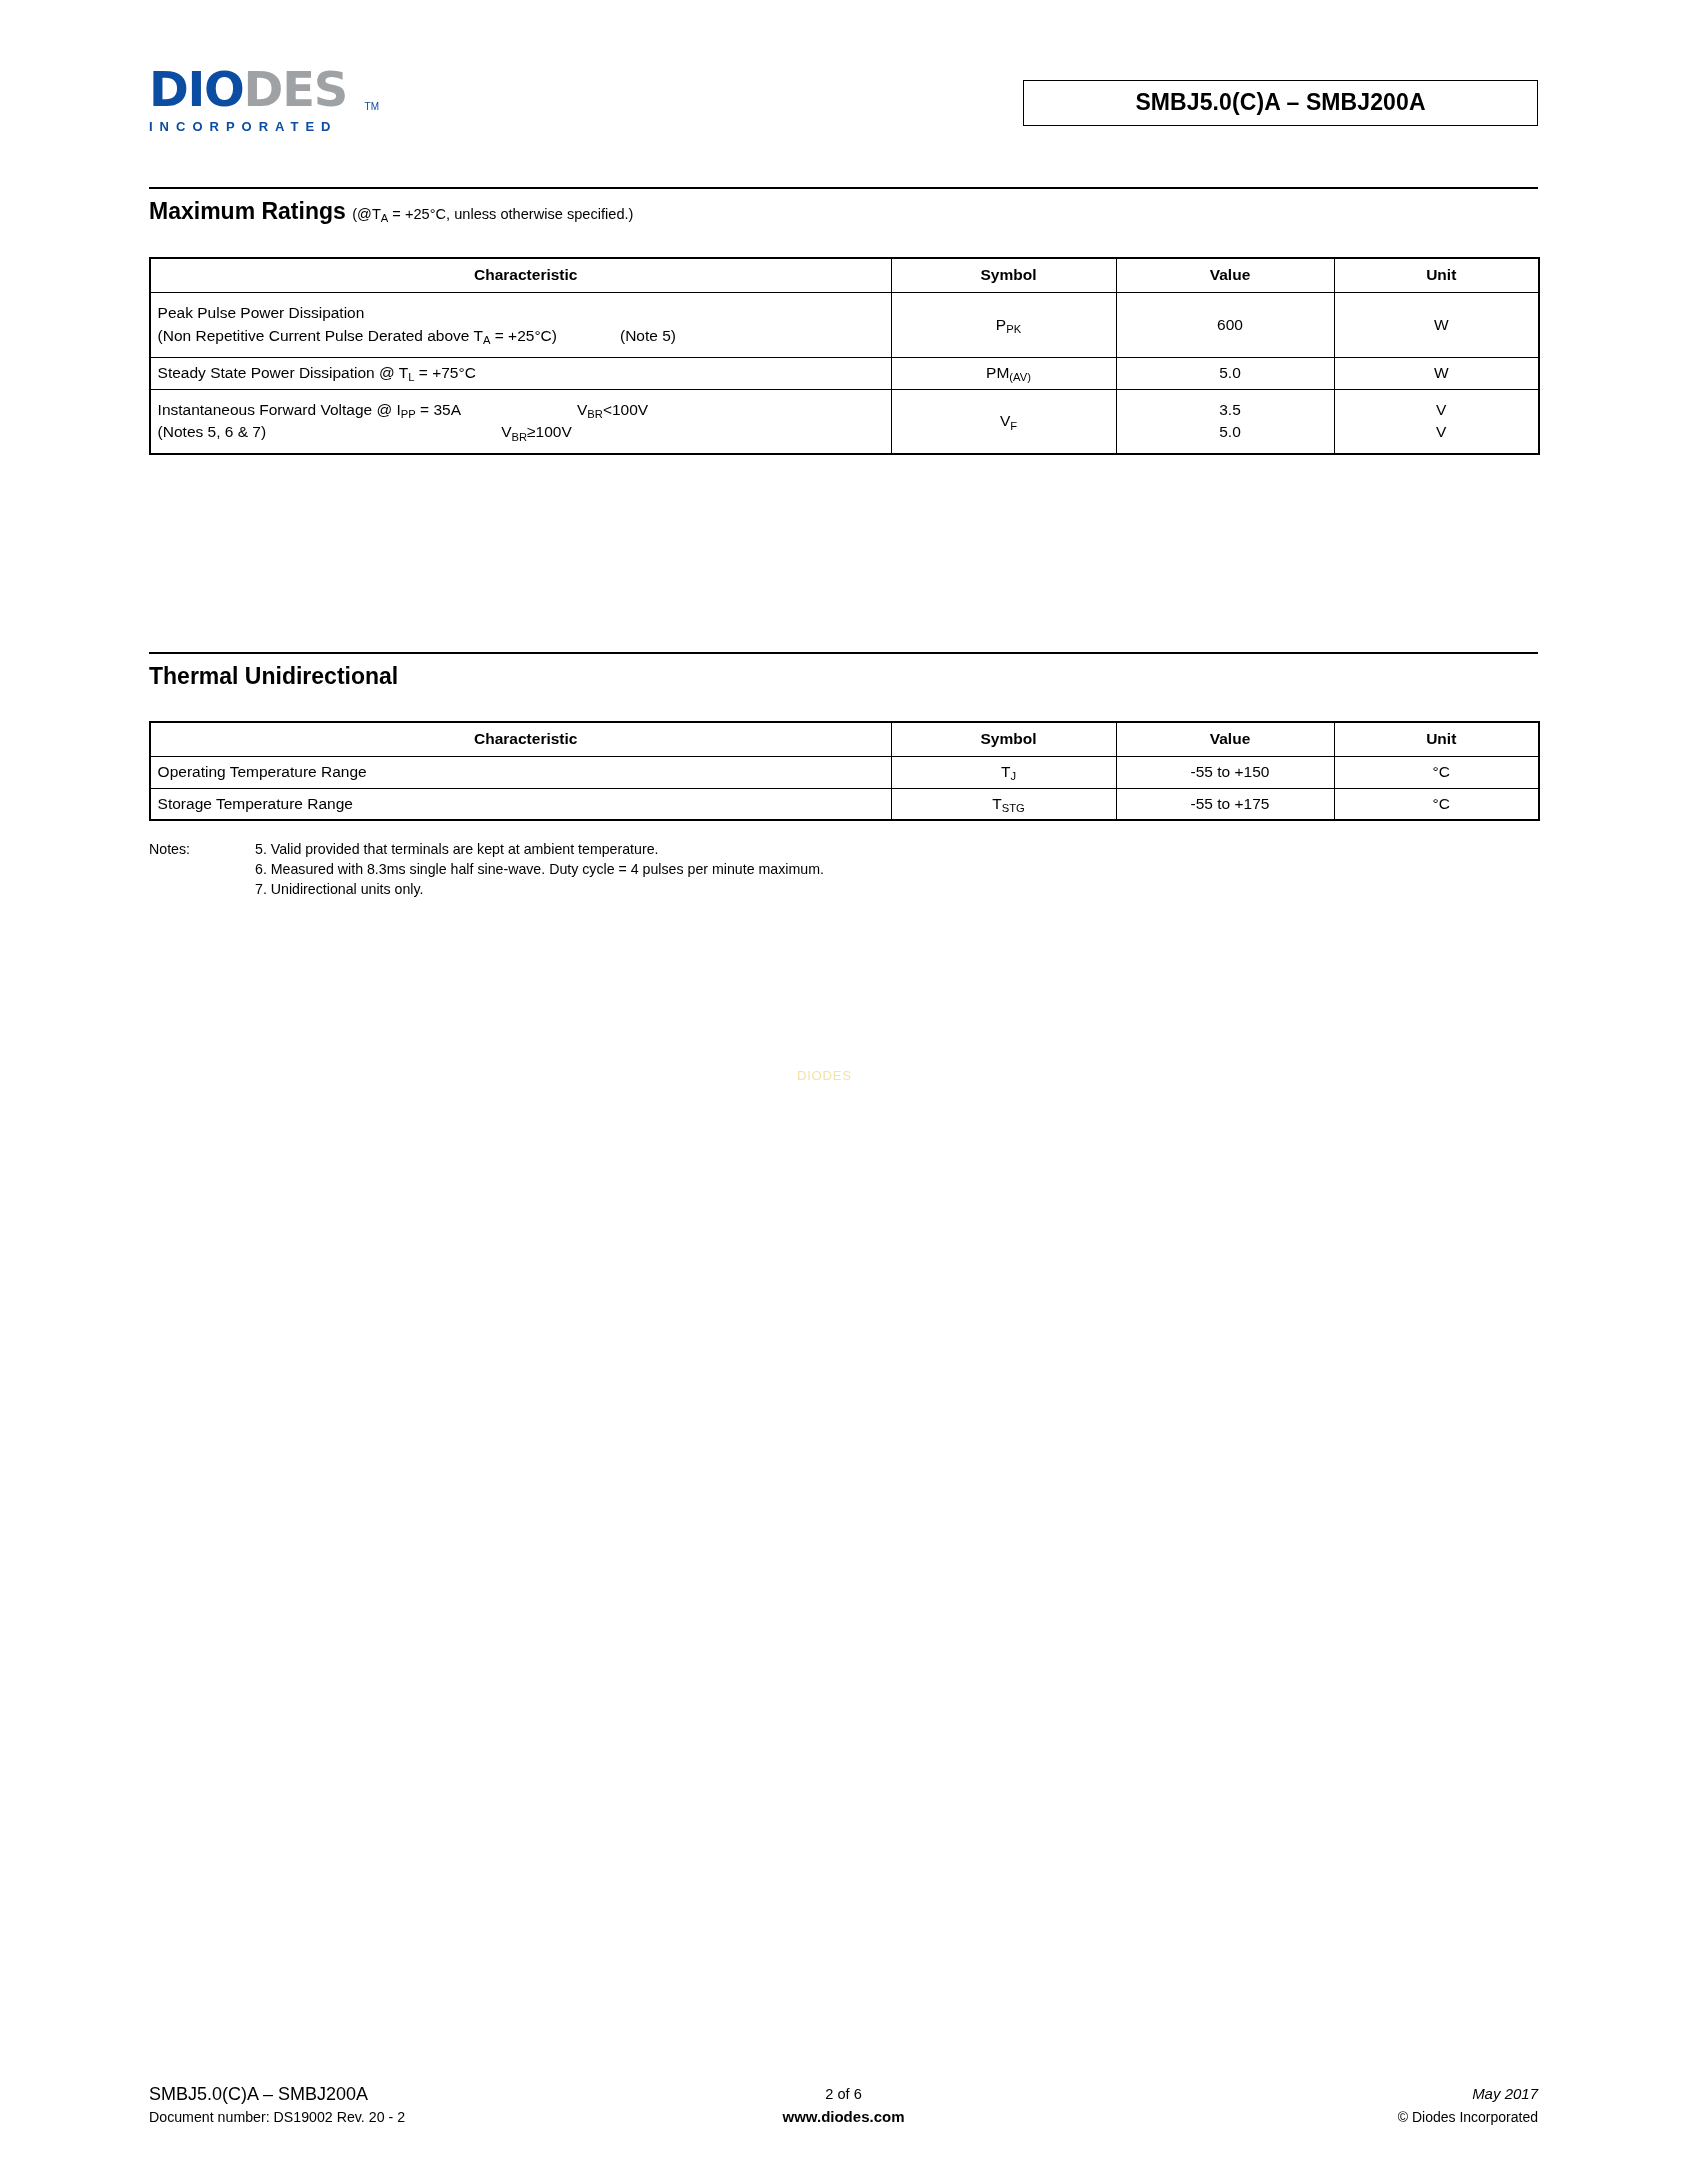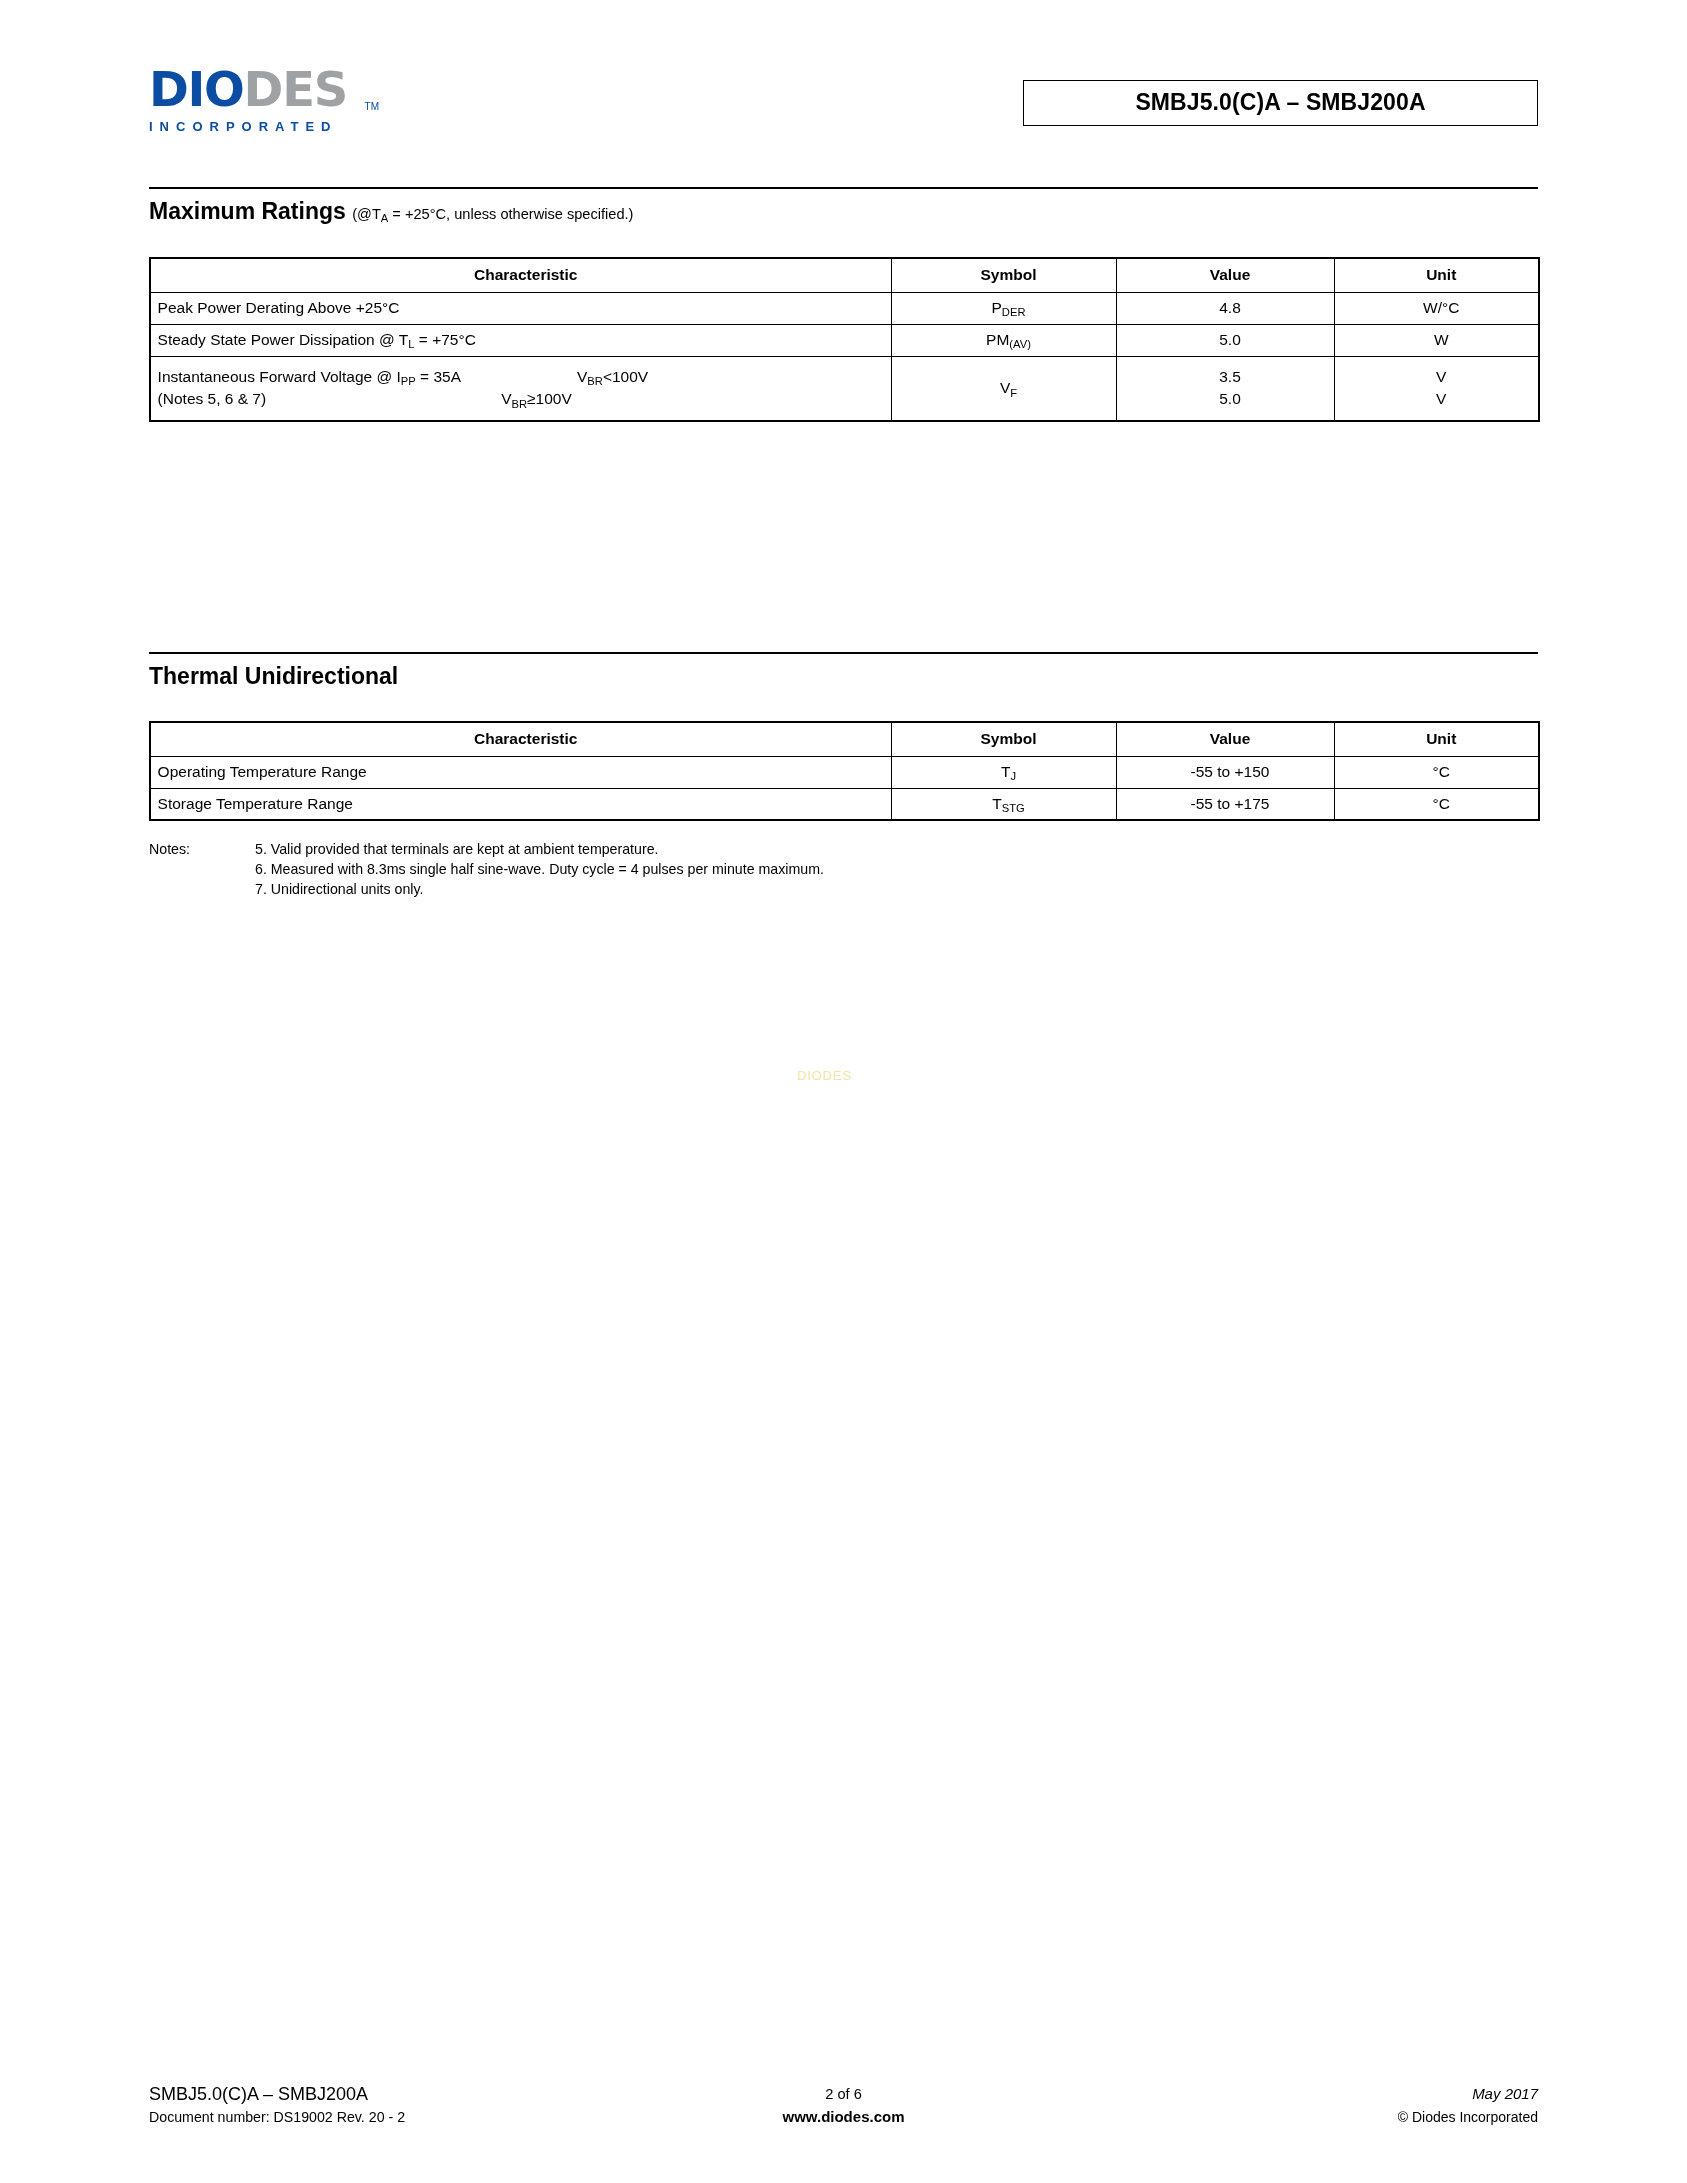--- a/index.html
+++ b/index.html
@@ -232,24 +232,27 @@
     <thead>
       <tr>
         <th class="c">Characteristic</th>
         <th class="c">Symbol</th>
         <th class="c">Value</th>
         <th class="c">Unit</th>
       </tr>
     </thead>
     <tbody>
       <tr>
-        <td>Peak Power Derating Above +25°C</td>
-        <td class="c">P<sub>DER</sub></td>
-        <td class="c">4.8</td>
-        <td class="c">W/°C</td>
+        <td class="two-line" style="height:65px;">
+          <div>Peak Pulse Power Dissipation</div>
+          <div>(Non Repetitive Current Pulse Derated above T<sub>A</sub> = +25°C)<span style="display:inline-block;width:63px;"></span><span>(Note 5)</span></div>
+        </td>
+        <td class="c">P<sub>PK</sub></td>
+        <td class="c">600</td>
+        <td class="c">W</td>
       </tr>
       <tr>
         <td>Steady State Power Dissipation @ T<sub>L</sub> = +75°C</td>
         <td class="c">PM<sub>(AV)</sub></td>
         <td class="c">5.0</td>
         <td class="c">W</td>
       </tr>
       <tr>
         <td class="two-line" style="height:65px;">
           <div>Instantaneous Forward Voltage @ I<sub>PP</sub> = 35A<span style="display:inline-block;width:116px;"></span>V<sub>BR</sub>&lt;100V</div>

